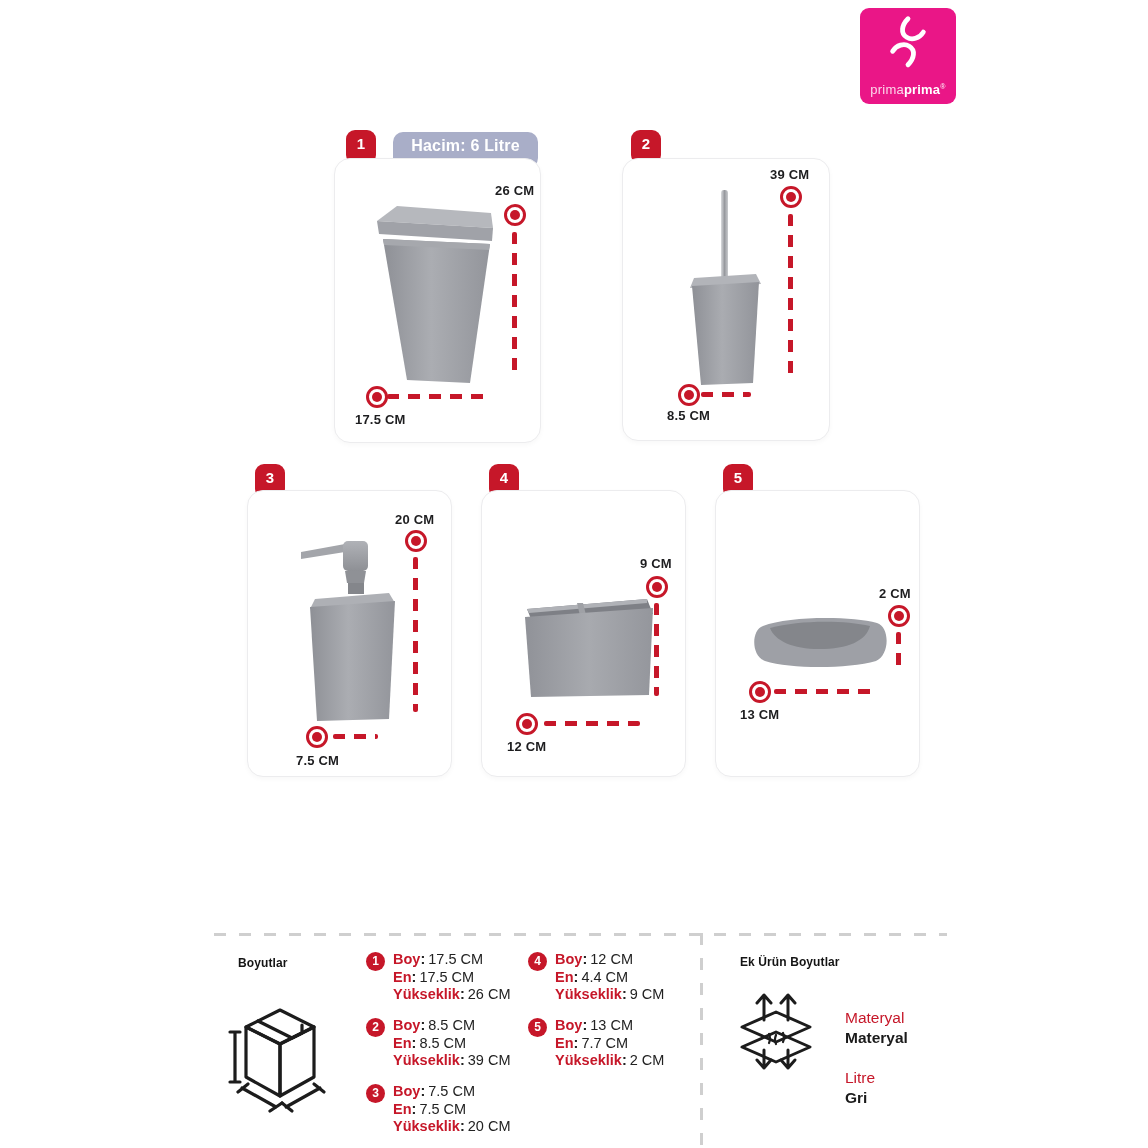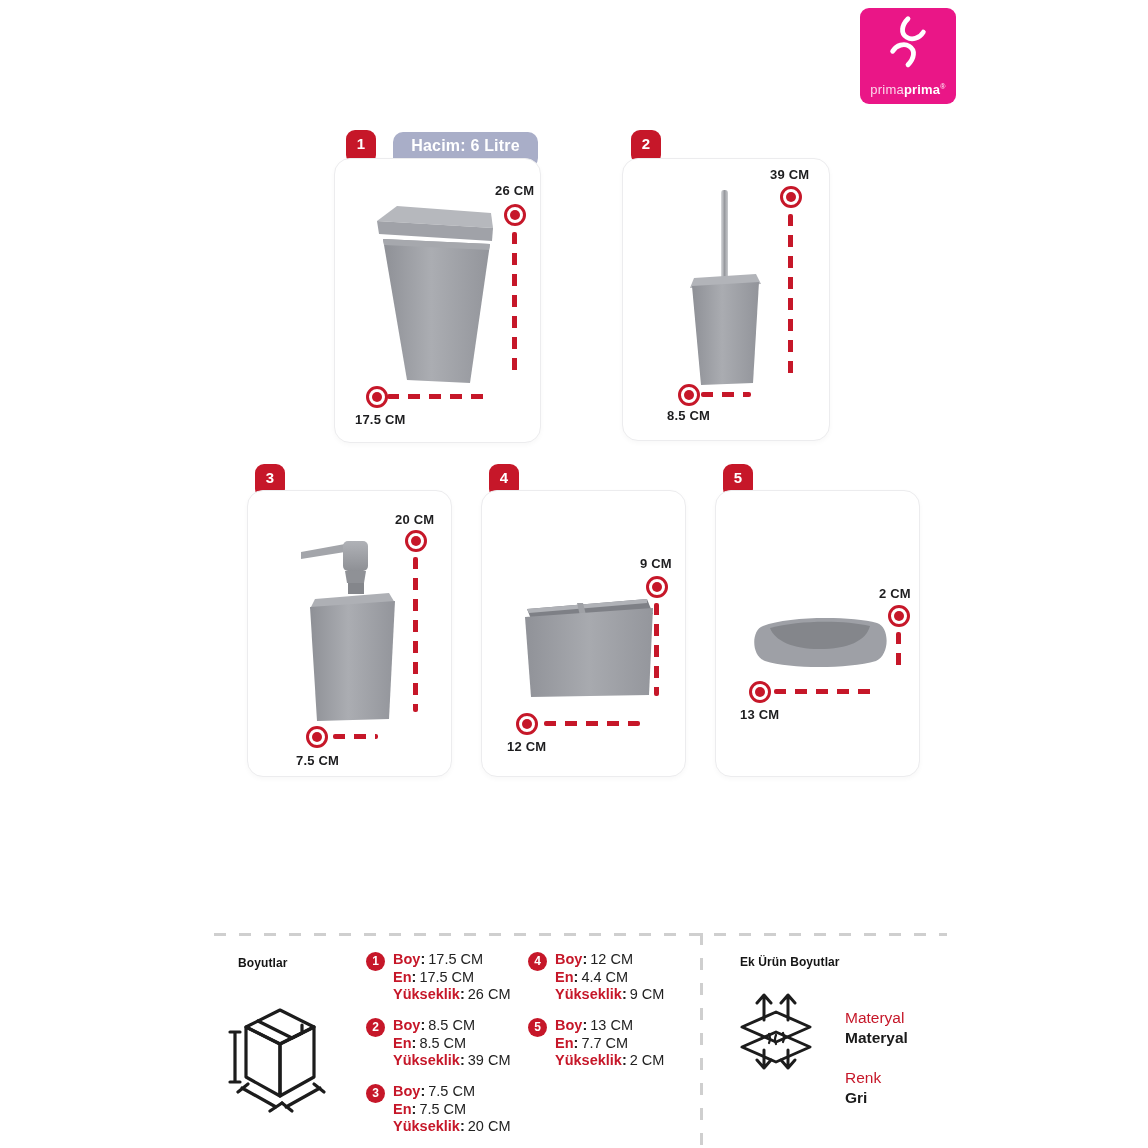--- a/index.html
+++ b/index.html
@@ -281,18 +281,18 @@
       <path d="M33,46 q2,5 0,9 M40,47 q-2,5 0,9 M47,45 q2,5 0,9" stroke-width="2.2"></path>
     </g>
   </svg>
 
   <div class="info-rows" style="left:845px;top:988px;">
     <div class="info-row">
       <div class="info-label">Materyal</div>
       <div class="info-value">Materyal</div>
     </div>
     <div class="info-row">
-      <div class="info-label">Renk</div>
+      <div class="info-label">Litre</div>
       <div class="info-value">Gri</div>
     </div>
   </div>
 
 </div>
 
 </body></html>

